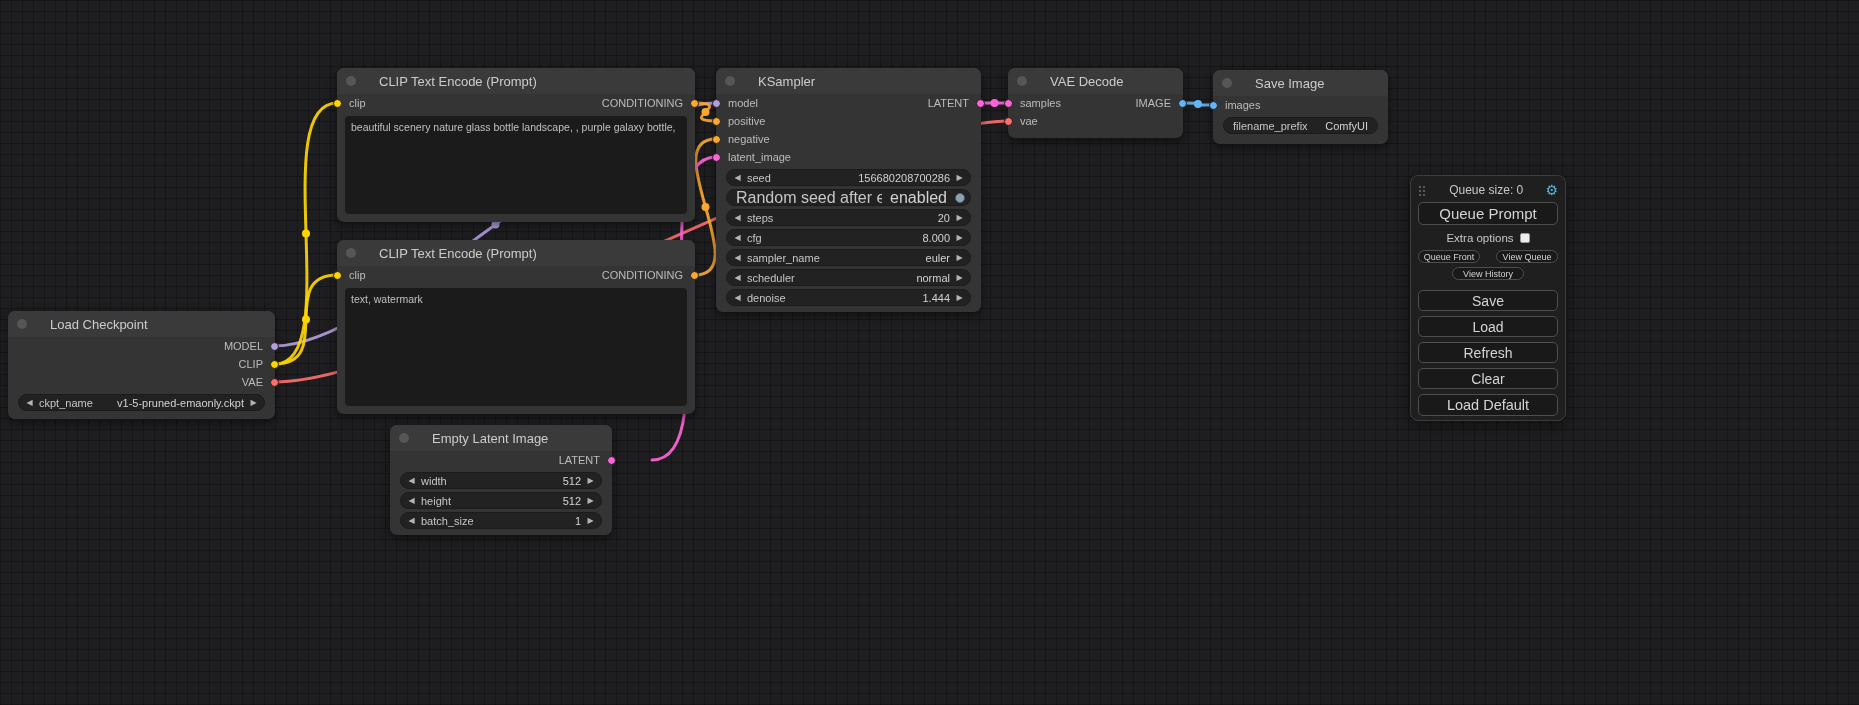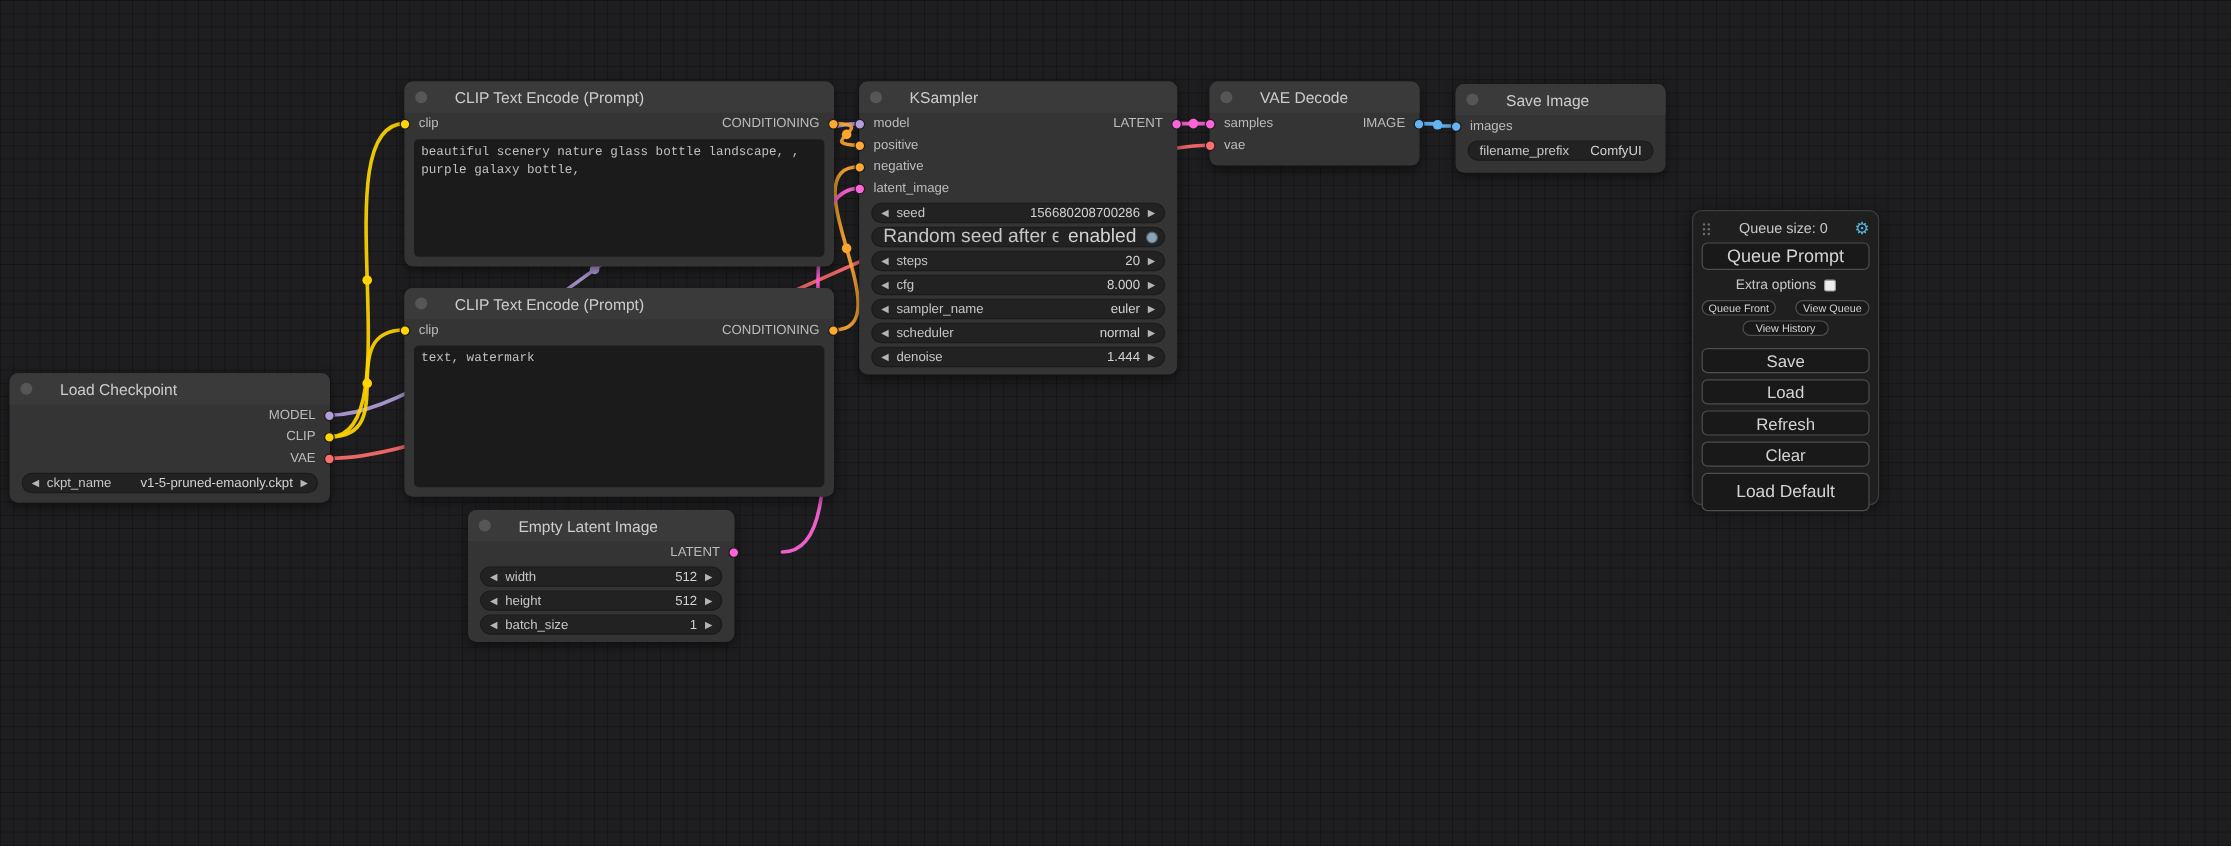--- a/index.html
+++ b/index.html
@@ -25,21 +25,21 @@
   .out-dot{right:-4px}
   .out-row{justify-content:flex-end}
   .widget{display:flex;align-items:center;height:17px;margin:3px 10px;padding:0 5px;
     background:#222;border:1px solid #1b1b1b;border-radius:9px;font-size:11px;color:#c6c6c6;white-space:nowrap}
   .widget .arrow{flex:none;width:11px;font-size:8px;color:#b5b5b5;text-align:center;cursor:pointer}
   .widget .wlabel{margin:0 4px;overflow:hidden}
   .widget .wvalue{margin-left:auto;padding:0 4px;color:#d2d2d2}
   .widget.toggle{font-size:16px}
   .toggle-dot{flex:none;width:10px;height:10px;border-radius:50%;background:#8da3b4;border:1px solid #55606b;margin-left:4px}
   .textarea{background:#1b1b1b;border-radius:4px;margin:4px 8px 8px;padding:4px 6px;
-    font-family:Liberation Mono, monospace;font-size:10.5px;line-height:1.4;color:#c0c0c0;
+    font-family:Liberation Sans, sans-serif;font-size:10.5px;line-height:1.4;color:#c0c0c0;
     white-space:pre-wrap;overflow:hidden;cursor:text}
   
   .queue-panel{position:absolute;z-index:10;left:1410px;top:175px;width:156px;height:246px;
     background:#1f1f1f;border:1px solid #3c3c3c;border-radius:8px;
     box-shadow:0 4px 14px rgba(0,0,0,.5);padding:6px 7px;color:#ccc}
   .qp-header{display:flex;align-items:center;height:16px;margin-bottom:4px}
   .drag-dots{position:relative;width:9px;height:13px;flex:none;cursor:grab}
   .drag-dots::before{content:"";position:absolute;left:1px;top:2px;width:2px;height:2px;border-radius:50%;
     background:#6e6e6e;box-shadow:0 4px 0 #6e6e6e,0 8px 0 #6e6e6e,4px 0 0 #6e6e6e,4px 4px 0 #6e6e6e,4px 8px 0 #6e6e6e}
   .qp-size{flex:1;text-align:center;font-size:12px;color:#c8c8c8}
@@ -47,21 +47,21 @@
   .btn{font-family:inherit;display:block;width:100%;background:#191919;border:1px solid #4e4e4e;
     border-radius:5px;color:#d4d4d4;cursor:pointer}
   .btn-big{height:23px;font-size:15px;margin:2px 0 7px}
   .qp-extra{display:flex;justify-content:center;align-items:center;gap:6px;font-size:11.5px;color:#c8c8c8;margin-bottom:6px}
   .qp-checkbox{width:10px;height:10px;background:#ededed;border:1px solid #9a9a9a;border-radius:2px;cursor:pointer}
   .qp-row{display:flex;gap:16px;margin-bottom:4px}
   .btn-small{height:13px;font-size:9px;line-height:10px;border-radius:7px;padding:0;flex:1}
   .qp-row.center{justify-content:center;margin-bottom:10px}
   .qp-row.center .btn-small{width:72px;flex:none}
   .btn-med{height:21px;font-size:14px;margin-bottom:5px}
-  .btn-last{height:32px;font-size:14.5px;margin-bottom:0}
+  .btn-last{height:22px;font-size:14.5px;margin-bottom:0}
 </style>
 </head>
 <body>
 
 <div class="canvas">
 
   <svg class="links" width="1859" height="705">
     <path d="M 275 346 C 385 346, 606 103, 716 103" style="stroke: rgb(179, 157, 219);"></path>
     <path d="M 275 364 C 345 364, 267 103, 337 103" style="stroke: rgb(255, 213, 0);"></path>
     <path d="M 275 364 C 335 364, 277 275, 337 275" style="stroke: rgb(255, 213, 0);"></path>

